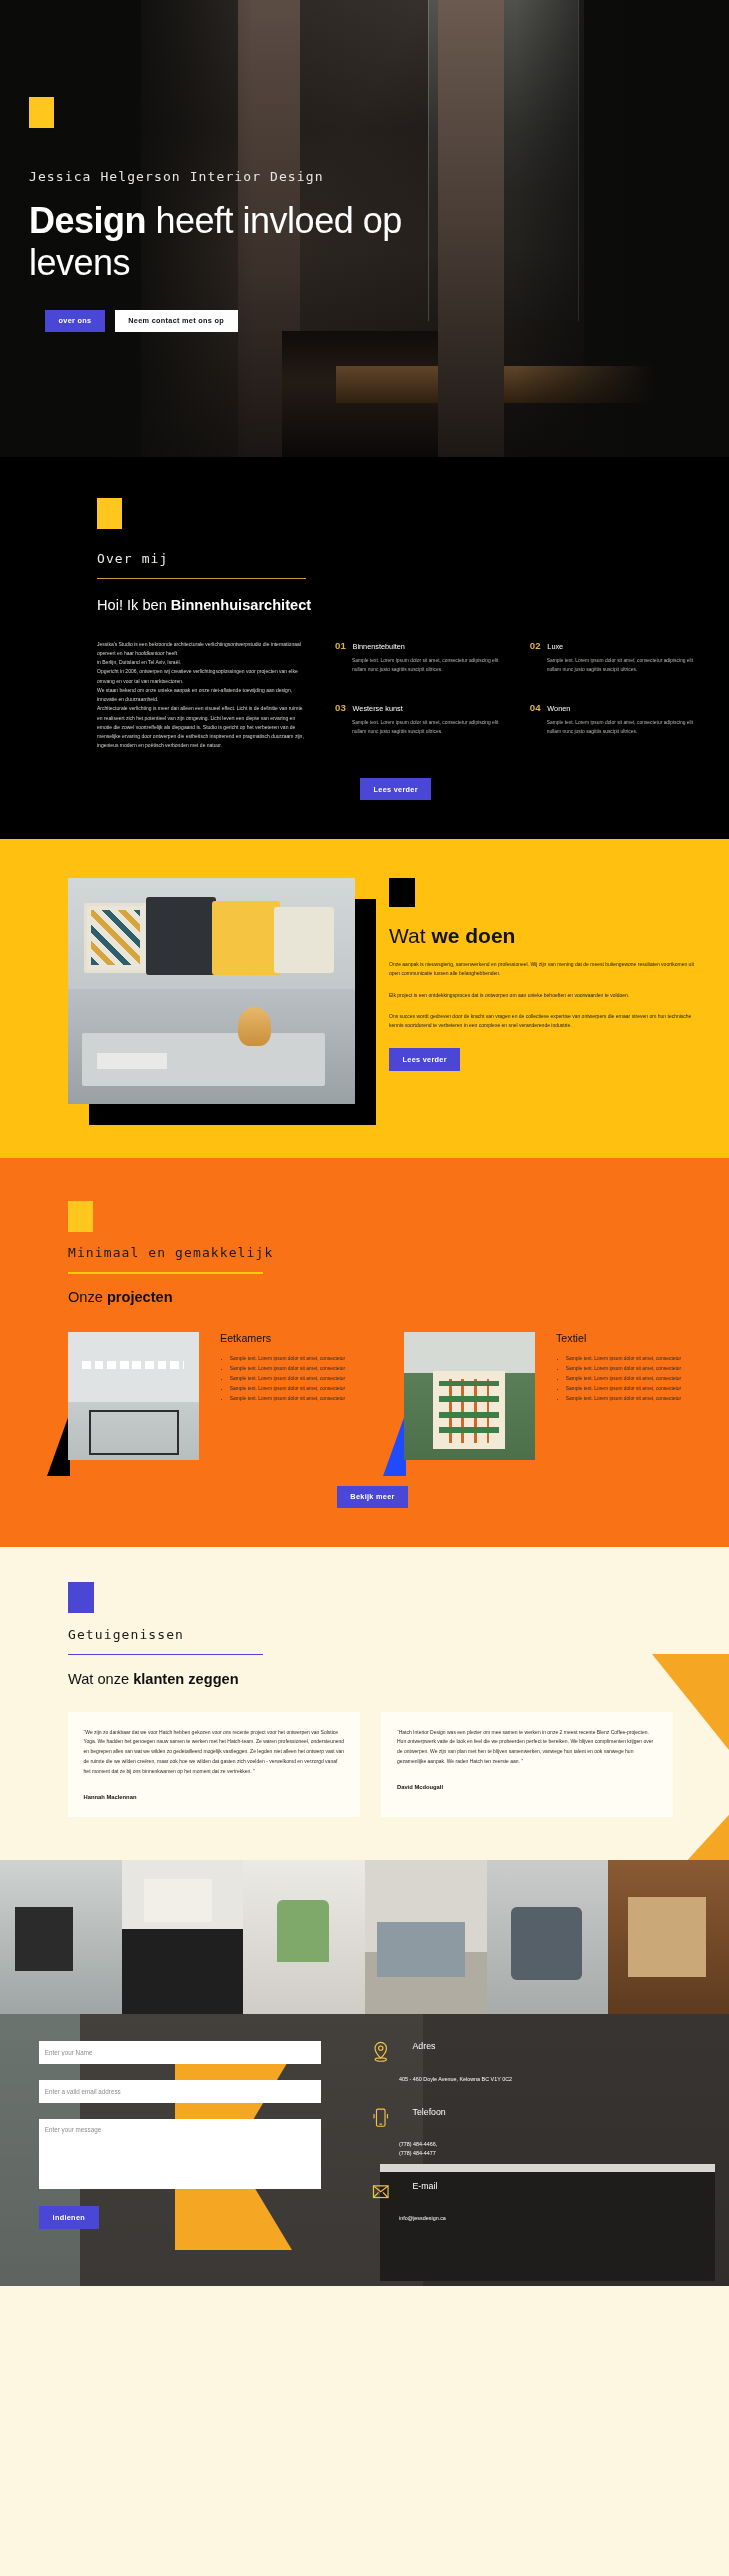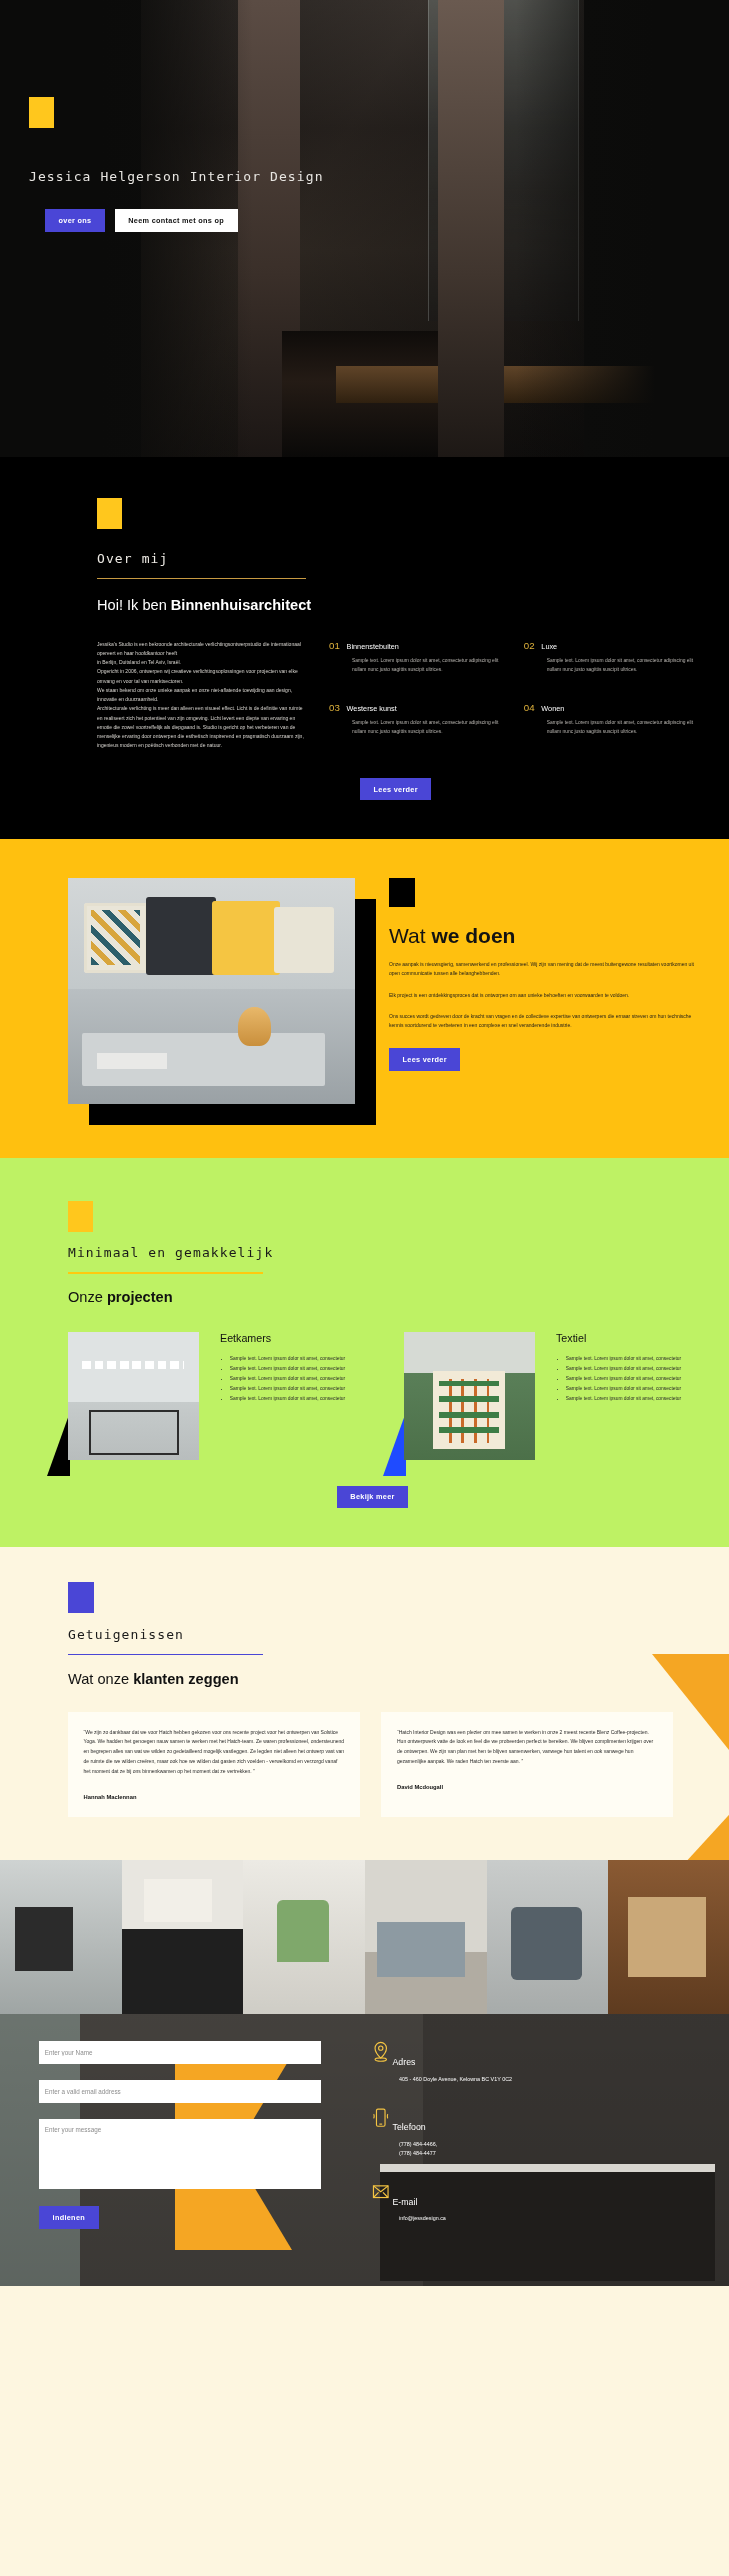--- a/index.html
+++ b/index.html
@@ -89,21 +89,21 @@
   .rule { height: 1.5px; background: #c79a42; width: 209px; margin: 11.7px 0 0 68px; }
   .about h2 {
     margin: 17.5px 0 0 68px; font-size: 14.6px; font-weight: 400; color: #fff;
   }
   .about h2 b { font-weight: 700; }
   .about-cols { display: flex; gap: 23px; margin: 27px 0 0 68px; }
   .about-text { width: 209px; font-size: 5px; line-height: 1.85; color: #d9d6d1; }
   .about-text p { margin-bottom: 0; }
   .features { flex: 1; display: grid; grid-template-columns: 1fr 1fr; gap: 13.6px 17.5px; }
   .feat-head { display: flex; gap: 6.8px; align-items: baseline; }
-  .feat-num { color: #e0b33c; font-size: 9.7px; font-weight: 400; }
+  .feat-num { color: #e0b33c; font-size: 9.7px; font-weight: 700; margin-left: 6px; }
   .feat-title { color: #fff; font-size: 7.3px; font-weight: 400; }
   .feat-body { color: #b8b5b0; font-size: 4.9px; line-height: 1.95; margin-left: 23px; margin-top: 4.9px; }
 
   .about-bottom { position: relative; height: 88px; }
   .lees-abs { position: absolute; left: 331px; top: 27px; }
 
   
   .doen { background: #ffc00f; position: relative; padding: 39px 0 54px 0; }
   .doen-inner { display: flex; }
   .doen-left { width: 389px; position: relative; }
@@ -138,21 +138,21 @@
   .book { position:absolute; left:29px; bottom:35px; width:70px; height:15.6px; background:#e9e9e7; }
 
   .doen-right { width: 340px; padding-right: 29px; }
   .bsq { width: 26px; height: 29px; background: #000; }
   .doen-right h2 { font-size: 21px; font-weight: 400; margin-top: 17.5px; color:#131313; }
   .doen-right h2 b { font-weight: 700; }
   .doen-right p { font-size: 5px; line-height: 1.9; color: #26221a; margin-top: 11.7px; }
   .doen-right .btn { margin-top: 17.5px; }
 
   
-  .projects { background: #bef264; padding: 43px 14px 39px 29px; }
+  .projects { background: #f97316; padding: 43px 14px 39px 29px; }
   .projects .ysq { margin-left: 39px; }
   .projects .eyebrow { color: #1a1a1a; margin-left: 39px; margin-top: 13.6px; }
   .rule-y { height: 1.9px; background: #ffc90f; width: 195px; margin: 11.7px 0 0 39px; }
   .projects h2 { margin: 15.6px 0 0 39px; font-size: 14.6px; font-weight: 400; }
   .projects h2 b { font-weight: 700; }
   .proj-grid { display: flex; gap: 25px; margin: 27px 0 0 39px; }
   .proj { display: flex; gap: 21px; width: 311px; }
   .proj-imgwrap { position: relative; width: 131px; flex: none; }
   .shape { position: absolute; left: -21.4px; bottom: -15.6px; width: 0; height: 0; }
   .shape-black { border-left: 23px solid transparent; border-bottom: 64px solid #000; }
@@ -246,21 +246,21 @@
     display:block; width: 100%; border: none; outline: none;
     background: #fff; font-family: "Liberation Sans", sans-serif;
     font-size: 6.3px; color: #333; padding: 7.8px 5.8px;
   }
   .form input { height: 23px; margin-bottom: 15.6px; }
   .form textarea { height: 70px; resize: none; }
   .form input::placeholder, .form textarea::placeholder { color: #8d8d8d; }
   .form .btn { margin-top: 17.5px; }
   .cinfo { margin-left: 51px; color: #fff; width: 272px; }
   .cblock { margin-bottom: 23px; }
-  .cb-head { display: flex; align-items: flex-end; gap: 3px; }
+  .cb-head { display: flex; align-items: flex-start; gap: 23px; }
   .cb-head svg { width: 17.5px; height: 21.4px; }
   .cb-title { font-size: 8.8px; font-weight: 400; }
   .cb-text { font-size: 5.4px; margin-top: 7.8px; margin-left: 27px; line-height: 1.7; }
 </style>
 </head>
 <body>
 
 <div class="page">
 
   <section class="hero">
@@ -268,20 +268,23 @@
       <div class="hero-glass"></div>
       <div class="hero-floor"></div>
       <div class="hero-counter"></div>
     </div>
     <div class="hero-fade-l"></div>
     <div class="hero-fade-r"></div>
 
     <div class="hero-content">
       <div class="ysq"></div>
       <div class="eyebrow">Jessica Helgerson Interior Design</div>
+      <h1 class="hero-title">
+        <b>Design</b><span> heeft invloed op levens</span>
+      </h1>
       <div class="hero-btns">
         <button class="btn btn-blue">over ons</button>
         <button class="btn btn-white">Neem contact met ons op</button>
       </div>
     </div>
   </section>
 
   <section class="about">
     <div class="ysq"></div>
     <div class="eyebrow">Over mij</div>

